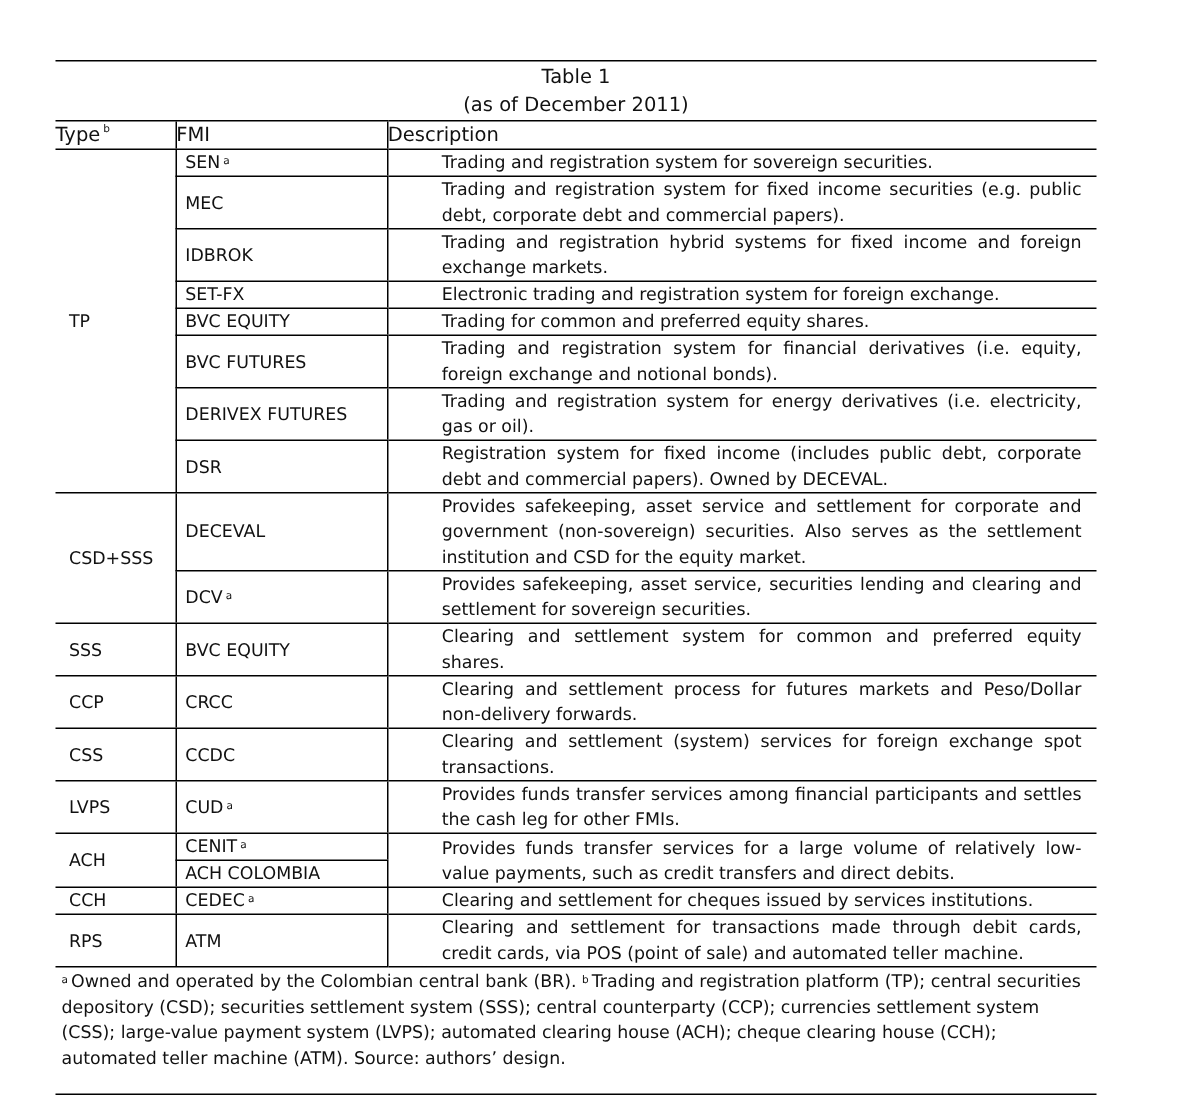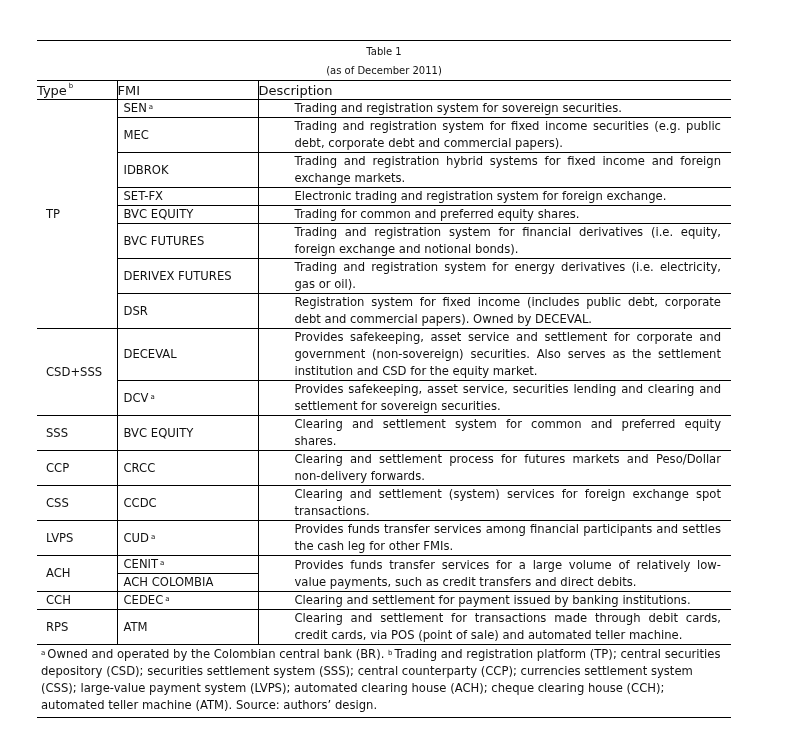--- a/index.html
+++ b/index.html
@@ -1,33 +1,33 @@
 <!DOCTYPE html>
 <html><head>
   <meta charset="utf-8">
   <style>
     html, body { margin: 0; padding: 0; background: #ffffff; }
     body { width: 799px; height: 734px; position: relative; overflow: hidden;
            font-family: "DejaVu Sans", sans-serif; color: #111; }
     .doc { position: absolute; left: 37px; top: 40px; width: 694px; }
     .rule { height: 0; border-top: 1.5px solid #000; }
-    .title-block { text-align: center; font-size: 10px; line-height: 19px; padding-top: 1px; }
+    .title-block { text-align: center; font-size: 13px; line-height: 19px; padding-top: 1px; }
     table { border-collapse: collapse; width: 694px; table-layout: fixed; font-size: 11.6px; }
     col.c1 { width: 80px; } col.c2 { width: 141px; } col.c3 { width: 473px; }
     th { font-weight: normal; font-size: 13px; height: 18px; padding: 0; text-align: left;
          border-top: 1.5px solid #000; border-bottom: 1.5px solid #000; }
     th + th { border-left: 1.2px solid #000; }
     td { padding: 0 4px 0 6px; vertical-align: middle; line-height: 17px;
          border-bottom: 1.2px solid #000; margin-left: 36px; }
     td.type { padding-left: 9px; }
     td.fmi { border-left: 1.2px solid #000; }
     td.desc { border-left: 1.2px solid #000; text-align: justify; text-align-last: left; padding-right: 10px; padding-left: 36px; }
     tr.last td { border-bottom: 1.5px solid #000; }
     sup { font-size: 7px; vertical-align: top; position: relative; top: -1px; margin-left: 2px; }
-    .notes { font-size: 11.6px; line-height: 17px; padding: 1px 10px 3px 4px;
+    .notes { font-size: 11.6px; line-height: 17px; padding: 1px 10px 15px 4px;
              border-bottom: 1.5px solid #000; }
     .notes sup { margin-left: 0; margin-right: 2px; }
   </style>
 </head>
 <body>
 
 <div class="doc">
   <div class="rule"></div>
   <div class="title-block">
     <div>Table 1</div>
@@ -114,21 +114,21 @@
           <td class="type" rowspan="2">ACH</td>
           <td class="fmi"><span>CENIT</span><sup>a</sup></td>
           <td class="desc" rowspan="2">Provides funds transfer services for a large volume of relatively low-value payments, such as credit transfers and direct debits.</td>
         </tr>
         <tr>
           <td class="fmi"><span>ACH COLOMBIA</span></td>
         </tr>
         <tr>
           <td class="type" rowspan="1">CCH</td>
           <td class="fmi"><span>CEDEC</span><sup>a</sup></td>
-          <td class="desc">Clearing and settlement for payment issued by banking institutions.</td>
+          <td class="desc">Clearing and settlement for cheques issued by services institutions.</td>
         </tr>
         <tr class="last">
           <td class="type" rowspan="1">RPS</td>
           <td class="fmi"><span>ATM</span></td>
           <td class="desc">Clearing and settlement for transactions made through debit cards, credit cards, via POS (point of sale) and automated teller machine.</td>
         </tr>
       </tbody>
   </table>
 
   <div class="notes">

